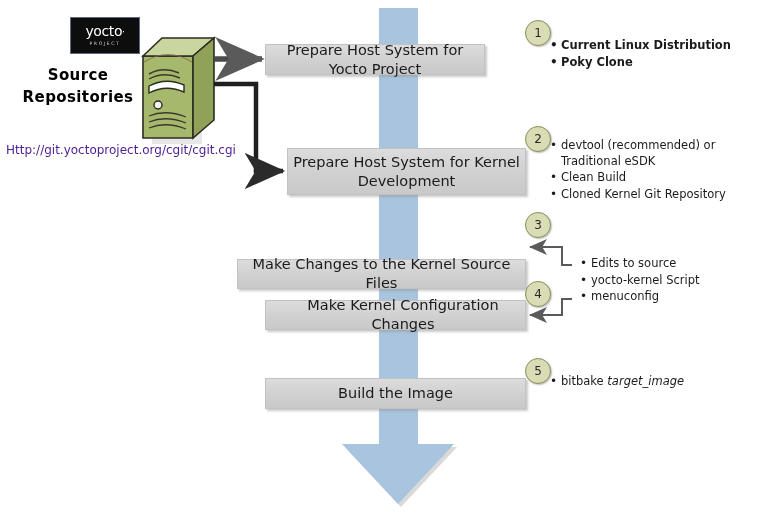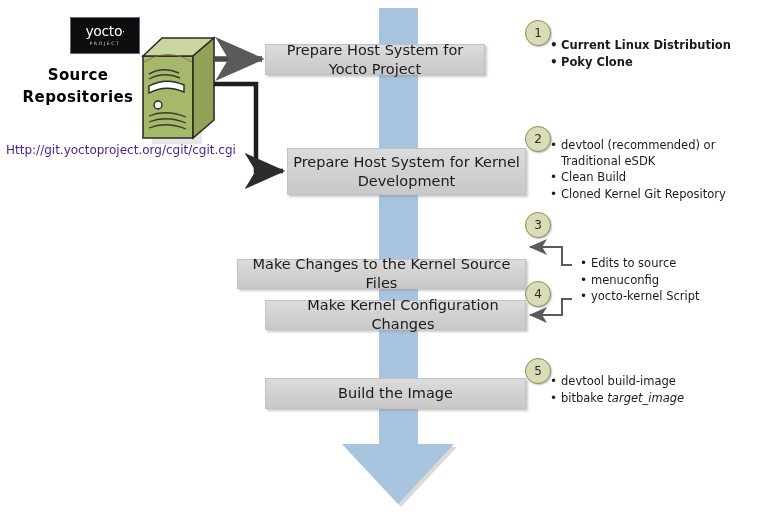--- a/index.html
+++ b/index.html
@@ -300,31 +300,30 @@
   <div class="step-box box4">
     <span>Make Kernel Configuration Changes</span>
   </div>
   <div class="badge badge4">
     <span>4</span>
   </div>
 
   <div class="notes notes3">
     <ul>
       <li>Edits to source</li>
+      <li>yocto-kernel Script</li>
       <li>menuconfig</li>
-      <li>yocto-kernel Script</li>
     </ul>
   </div>
 
   <div class="step-box box5">
     <span>Build the Image</span>
   </div>
   <div class="badge badge5">
     <span>5</span>
   </div>
   <div class="notes notes5">
     <ul>
-      <li>devtool build-image</li>
       <li><span>bitbake </span><i>target_image</i></li>
     </ul>
   </div>
 
 </div>
 
 </body></html>

